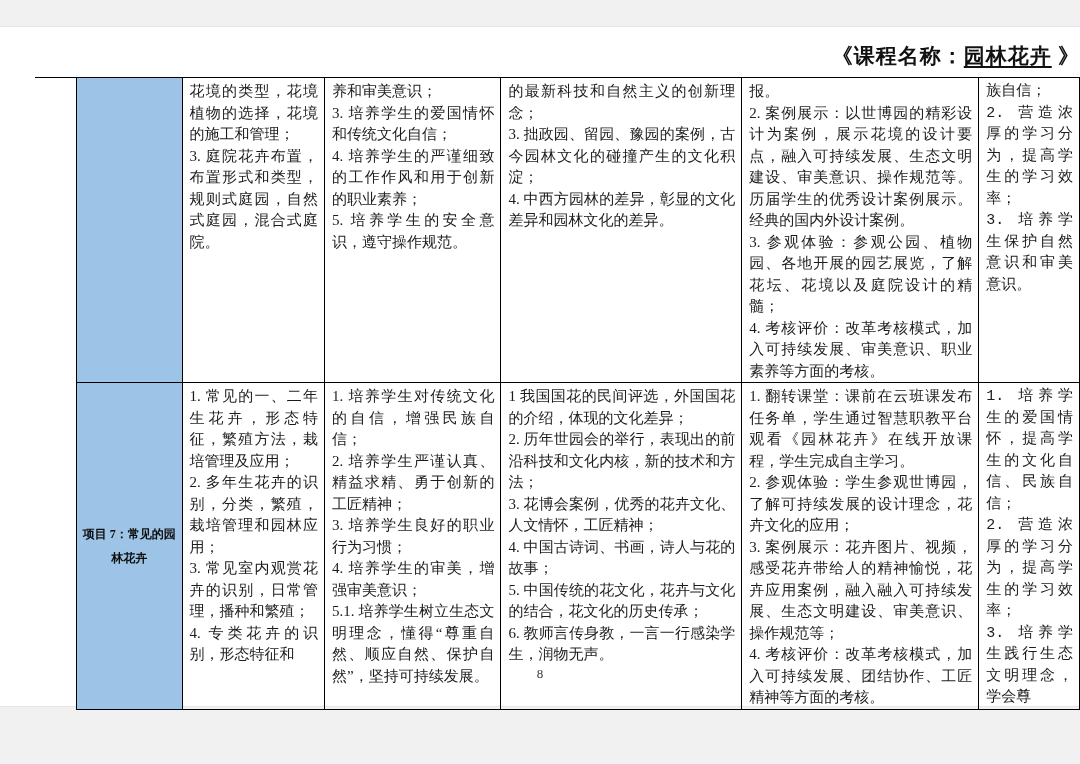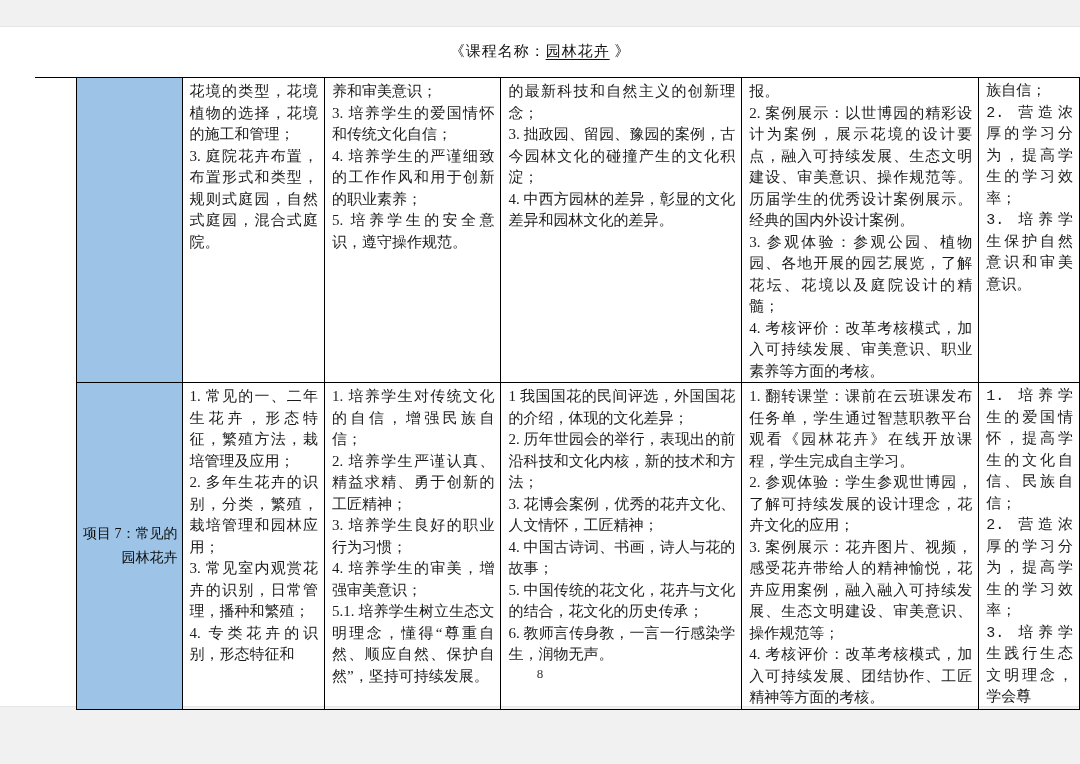--- a/index.html
+++ b/index.html
@@ -3,41 +3,41 @@
 <meta charset="utf-8">
 <style>
   html,body { margin:0; padding:0; background:#ffffff; }
   body { font-family:"Liberation Serif","DejaVu Serif",serif; }
   .viewport { position:relative; width:1080px; height:764px; background:#ffffff; overflow:hidden; }
 
   .page-gap { position:absolute; left:0; width:100%; background:#f1f1f2; }
   .page-gap-top { top:0; height:26px; border-bottom:1px solid #e6e6e8; }
   .page-gap-bottom { top:706px; height:58px; border-top:1px solid #e6e6e8; }
 
-  .doc-title { position:absolute; top:42px; left:0; width:100%; text-align:center;
-               font-size:15px; font-weight:normal; color:#111; letter-spacing:1px; }
+  .doc-title { position:absolute; top:42px; left:0; width:100%; text-align:right;
+               font-size:21px; font-weight:bold; color:#111; letter-spacing:1px; }
   .doc-title .course-underline { text-decoration:underline; text-underline-offset:3px; }
 
   .header-rule { position:absolute; left:35px; top:77px; width:1010px; height:1px; background:#000; }
 
   table.doc-table { position:absolute; left:76px; top:77px; border-collapse:collapse; table-layout:fixed; }
   .doc-table td { border:1px solid #000; vertical-align:top; padding:3px 6px 0 7px;
                   font-size:15px; line-height:21.5px; color:#1c1c1c;
                   text-align:justify; white-space:pre-line; overflow:hidden; }
   .c1 { width:97px; }
   .c2 { width:129px; }
   .c3 { width:163px; }
   .c4 { width:228px; }
   .c5 { width:224px; }
   .c6 { width:87px; line-height:20px;font-family:Liberation Mono, monospace; }
   .row1 td { height:271px; }
   .row2 td { height:304px; }
   td.cell-blue { padding:2px 4px; }
-  td.cell-blue.project-label { vertical-align:middle; font-weight:normal; font-size:14px;
-                               line-height:24px; text-align:right; white-space:normal; color:#0d0d0d; }
+  td.cell-blue.project-label { vertical-align:middle; font-weight:bold; font-size:12px;
+                               line-height:24px; text-align:center; white-space:normal; color:#0d0d0d; }
 
   .page-number { position:absolute; top:666px; left:0; width:100%; text-align:center;
                  font-size:13px; color:#333; }
 </style>
 </head>
 <body>
 
 <div class="viewport">
 
   <div class="page-gap page-gap-top"></div>

